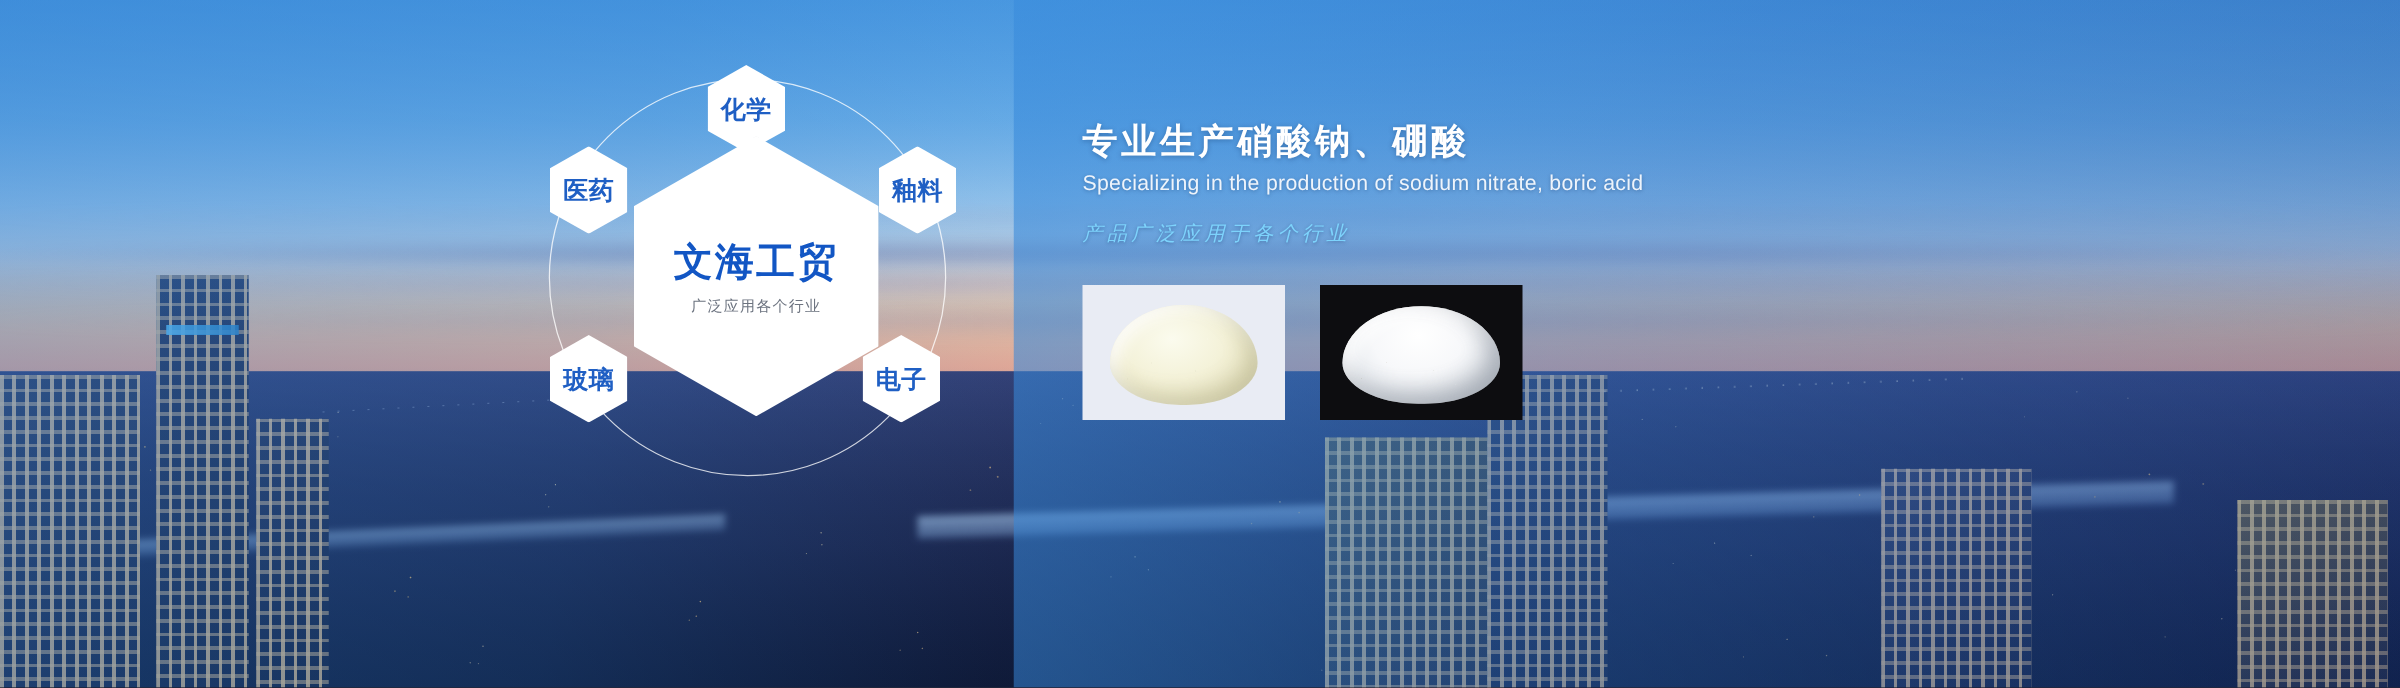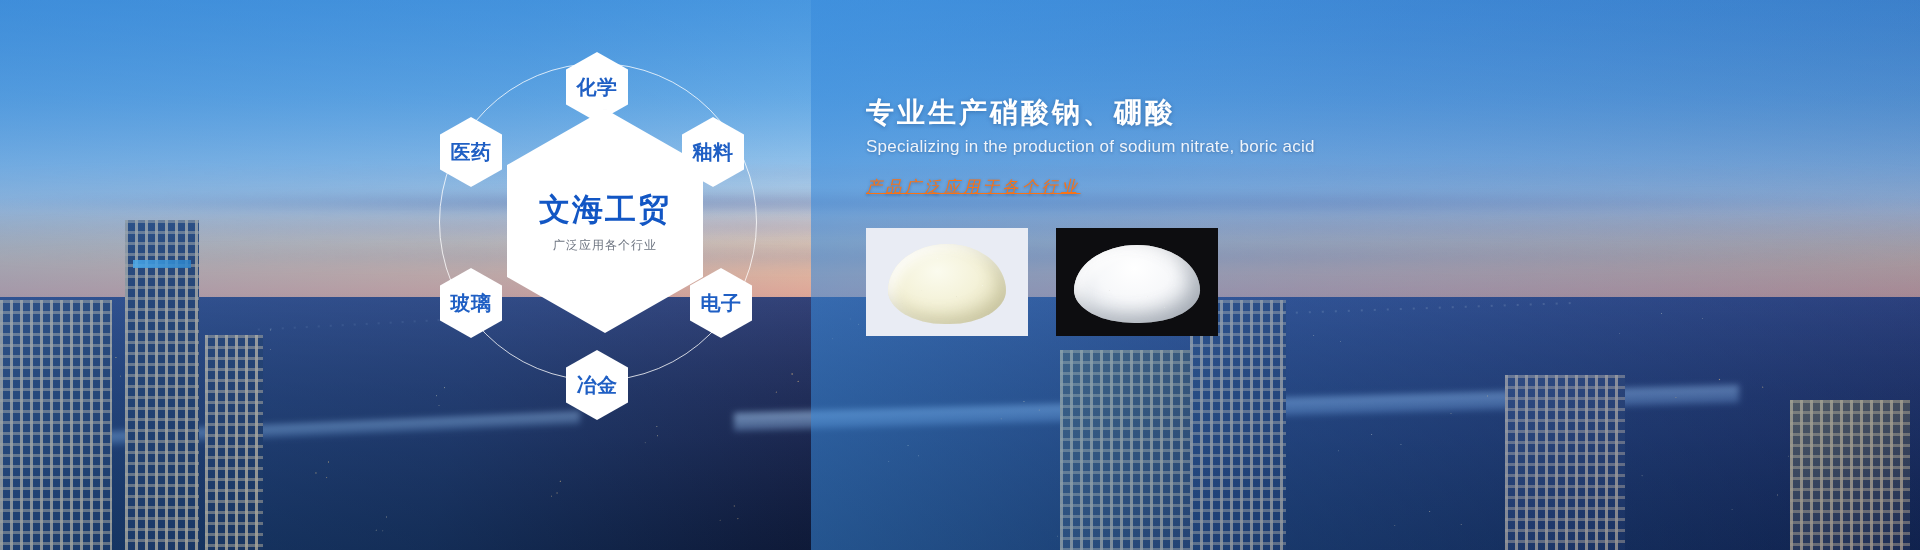--- a/index.html
+++ b/index.html
@@ -107,35 +107,35 @@
        box-shadow:0 2px 10px rgba(10,40,90,.18);}
   .hex-sm{width:62px;height:70px;}
   .hex-sm span{color:#1f5fc4;font-size:20px;font-weight:bold;letter-spacing:.5px;
                font-family:"DejaVu Sans","Liberation Sans",sans-serif;}
   .hex-center{width:196px;height:224px;left:92px;top:84px;flex-direction:column;gap:6px;}
   .hex-center .ct{color:#1256c4;font-size:31px;font-weight:bold;letter-spacing:2px;
                   font-family:"DejaVu Sans","Liberation Sans",sans-serif;}
   .hex-center .cs{color:#6d7480;font-size:12px;letter-spacing:1px;
                   font-family:"DejaVu Sans","Liberation Sans",sans-serif;}
   .p-top   {left:151px;top:27px;}
-  .p-ur    {left:267px;top:92px;}
+  .p-ur    {left:288px;top:92px;}
   .p-lr    {left:275px;top:243px;}
   .p-bot   {left:151px;top:325px;}
   .p-ll    {left:25px;top:243px;}
   .p-ul    {left:25px;top:92px;}
 
   
   .right{position:absolute;left:866px;top:96px;width:700px;}
   .r-h1{color:#ffffff;font-size:28px;font-weight:bold;letter-spacing:3px;line-height:1.18;
         font-family:"DejaVu Sans","Liberation Sans",sans-serif;
         text-shadow:0 1px 4px rgba(10,40,90,.35);}
   .r-h2{color:#eef4fb;font-size:17px;letter-spacing:.25px;margin-top:8px;
         font-family:"Liberation Sans",sans-serif;text-shadow:0 1px 3px rgba(10,40,90,.35);}
-  .r-h3{color:#f97316;font-size:16px;letter-spacing:3.5px;margin-top:20px;font-style:italic;
-        font-family:"DejaVu Serif","Liberation Serif",serif;text-shadow:0 1px 3px rgba(10,40,90,.4);text-decoration:underline;}
+  .r-h3{color:#7dd3fc;font-size:16px;letter-spacing:3.5px;margin-top:20px;font-style:italic;
+        font-family:"DejaVu Serif","Liberation Serif",serif;text-shadow:0 1px 3px rgba(10,40,90,.4);}
 
   .photos{position:absolute;left:866px;top:228px;display:flex;gap:28px;}
   .photo{width:162px;height:108px;position:relative;overflow:hidden;}
   .photo.p1{background:#e9ecf4;}
   .photo.p2{background:#0d0d10;}
   .pile{position:absolute;left:50%;top:52%;transform:translate(-50%,-50%);
         width:118px;height:80px;border-radius:50% 50% 48% 48%/58% 58% 42% 42%;}
   .pile1{background:radial-gradient(ellipse at 42% 34%, #fbfbee 0%, #f4f2d9 42%, #e9e5c2 72%, #d8d3ae 100%);
          box-shadow:inset -8px -7px 16px rgba(150,145,110,.35), inset 6px 5px 12px rgba(255,255,255,.85);}
   .pile2{width:126px;height:78px;
@@ -208,23 +208,20 @@
 
     <div class="hex hex-sm p-top">
       <span>化学</span>
     </div>
     <div class="hex hex-sm p-ur">
       <span>釉料</span>
     </div>
     <div class="hex hex-sm p-lr">
       <span>电子</span>
     </div>
-    <div class="hex hex-sm p-bot">
-      <span>冶金</span>
-    </div>
     <div class="hex hex-sm p-ul">
       <span>医药</span>
     </div>
     <div class="hex hex-sm p-ll">
       <span>玻璃</span>
     </div>
 
     <div class="hex hex-center">
       <div class="ct">文海工贸</div>
       <div class="cs">广泛应用各个行业</div>

